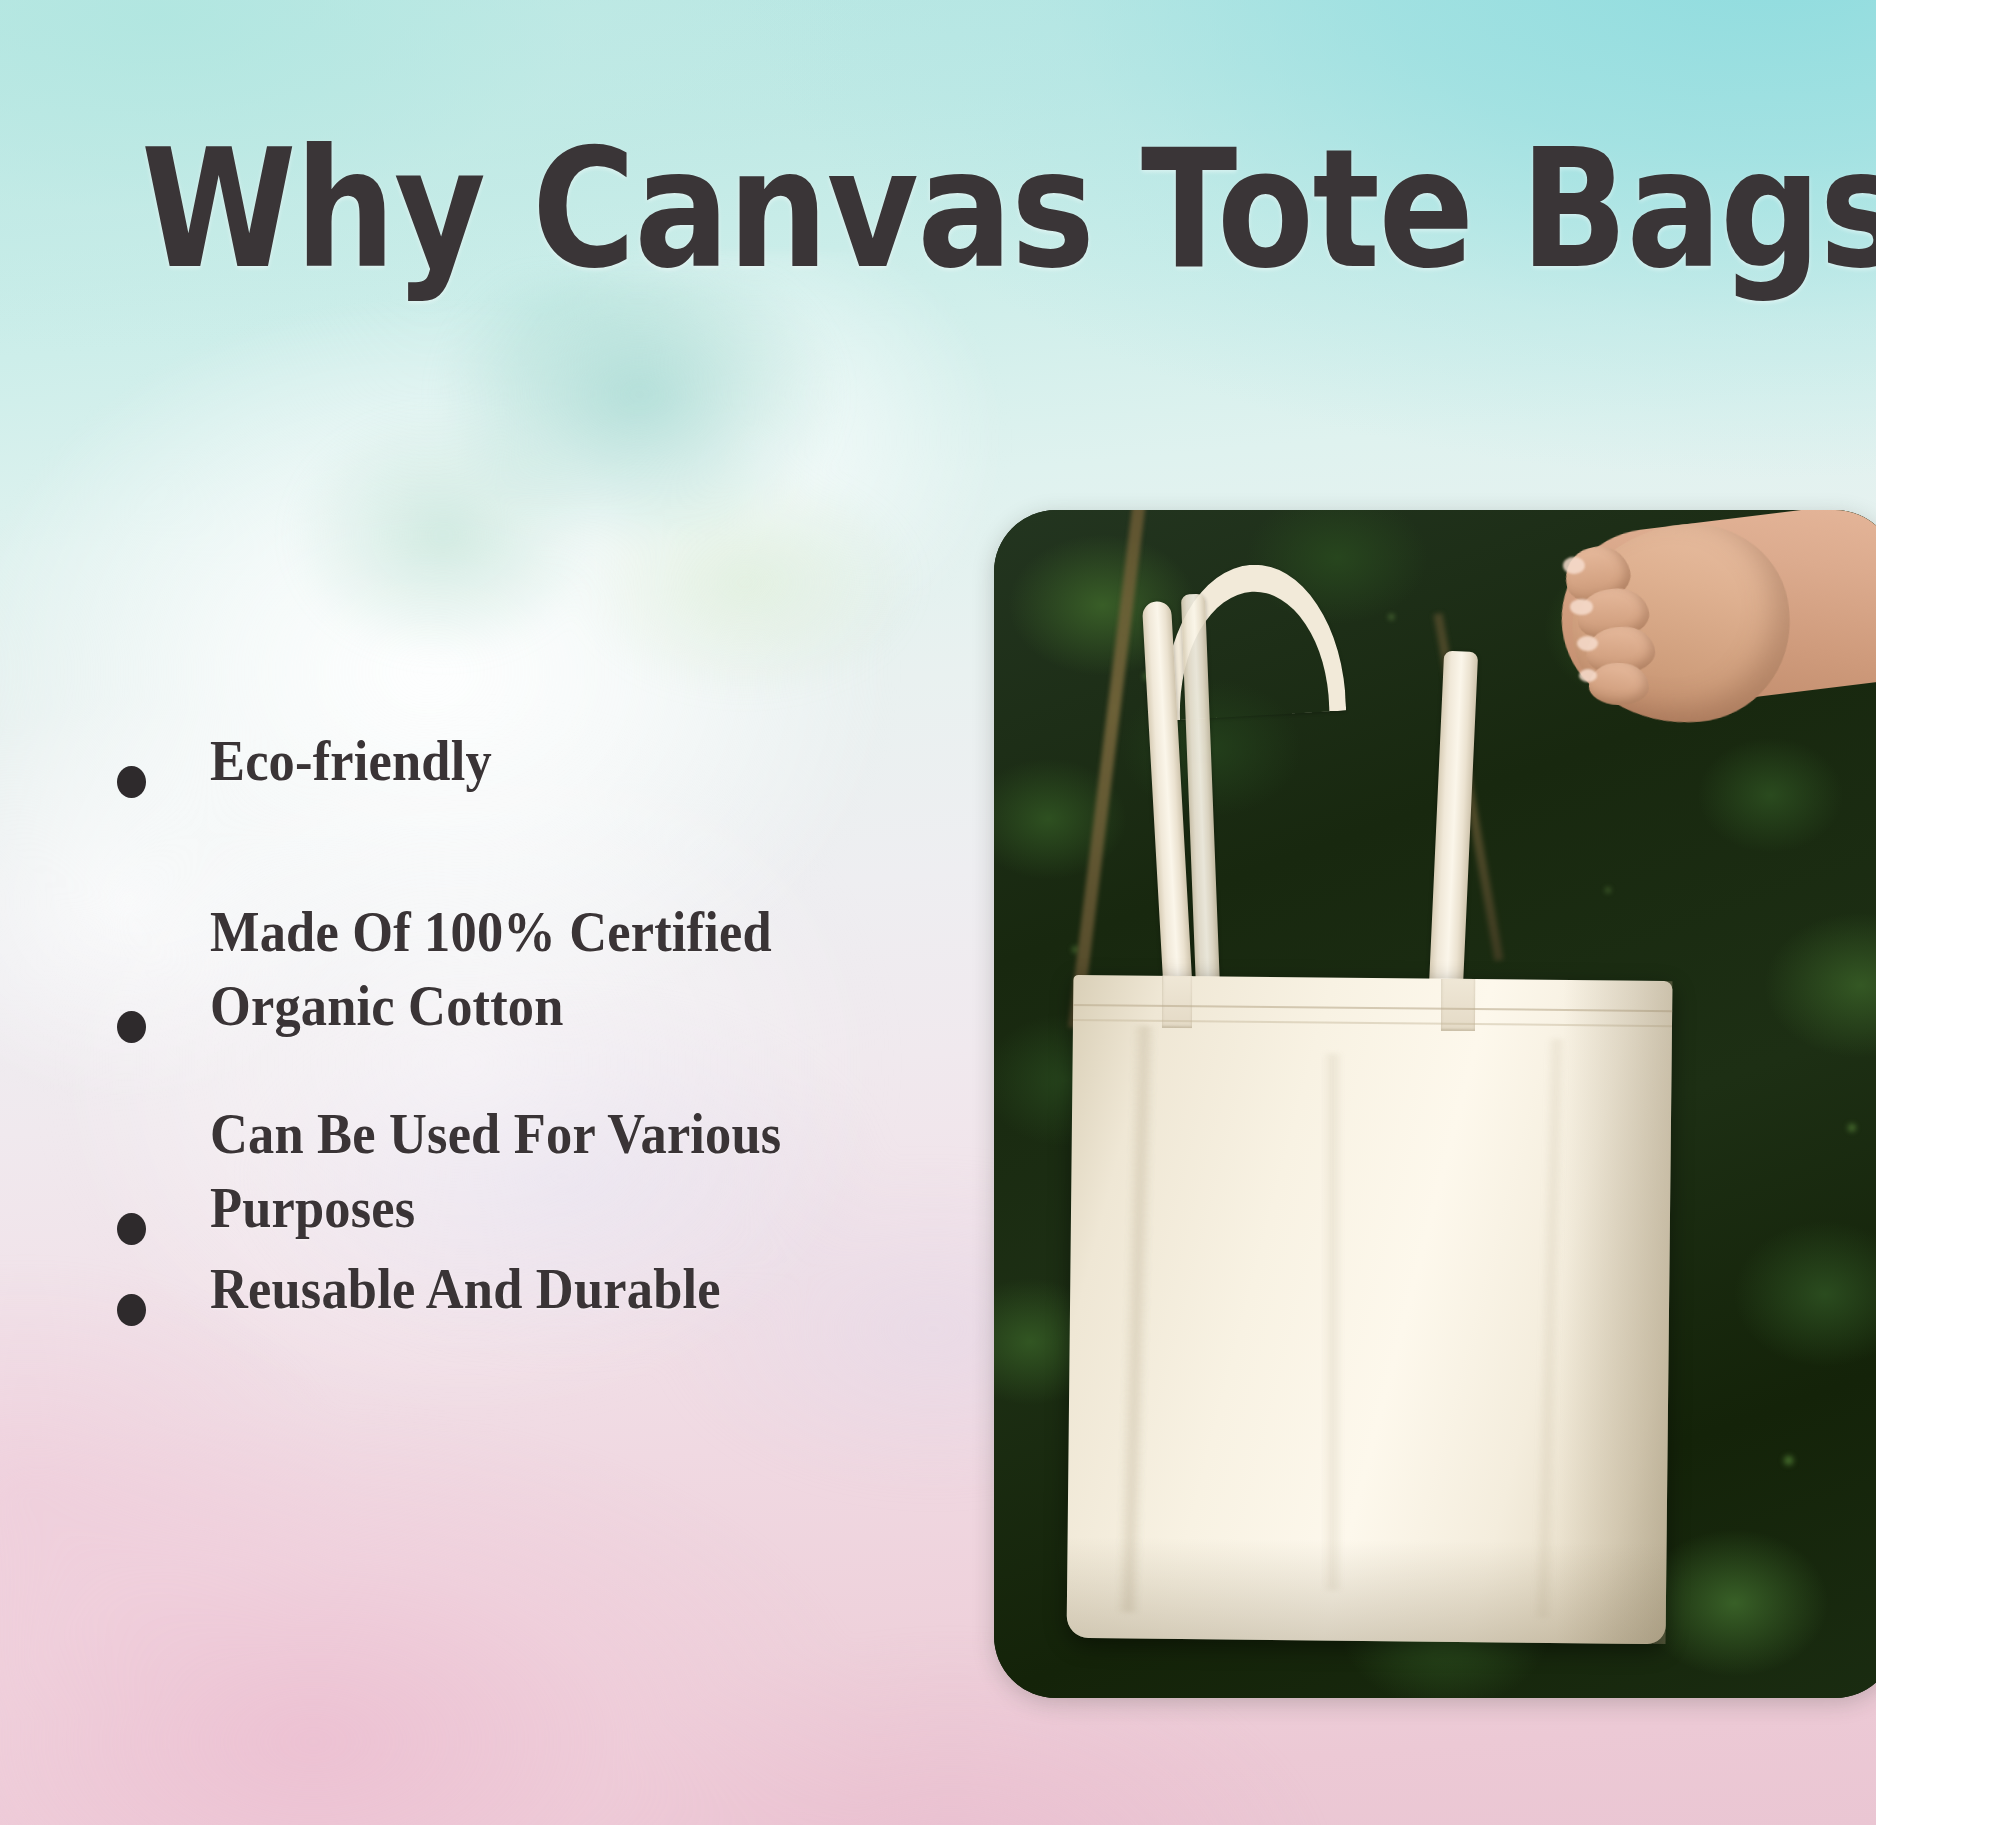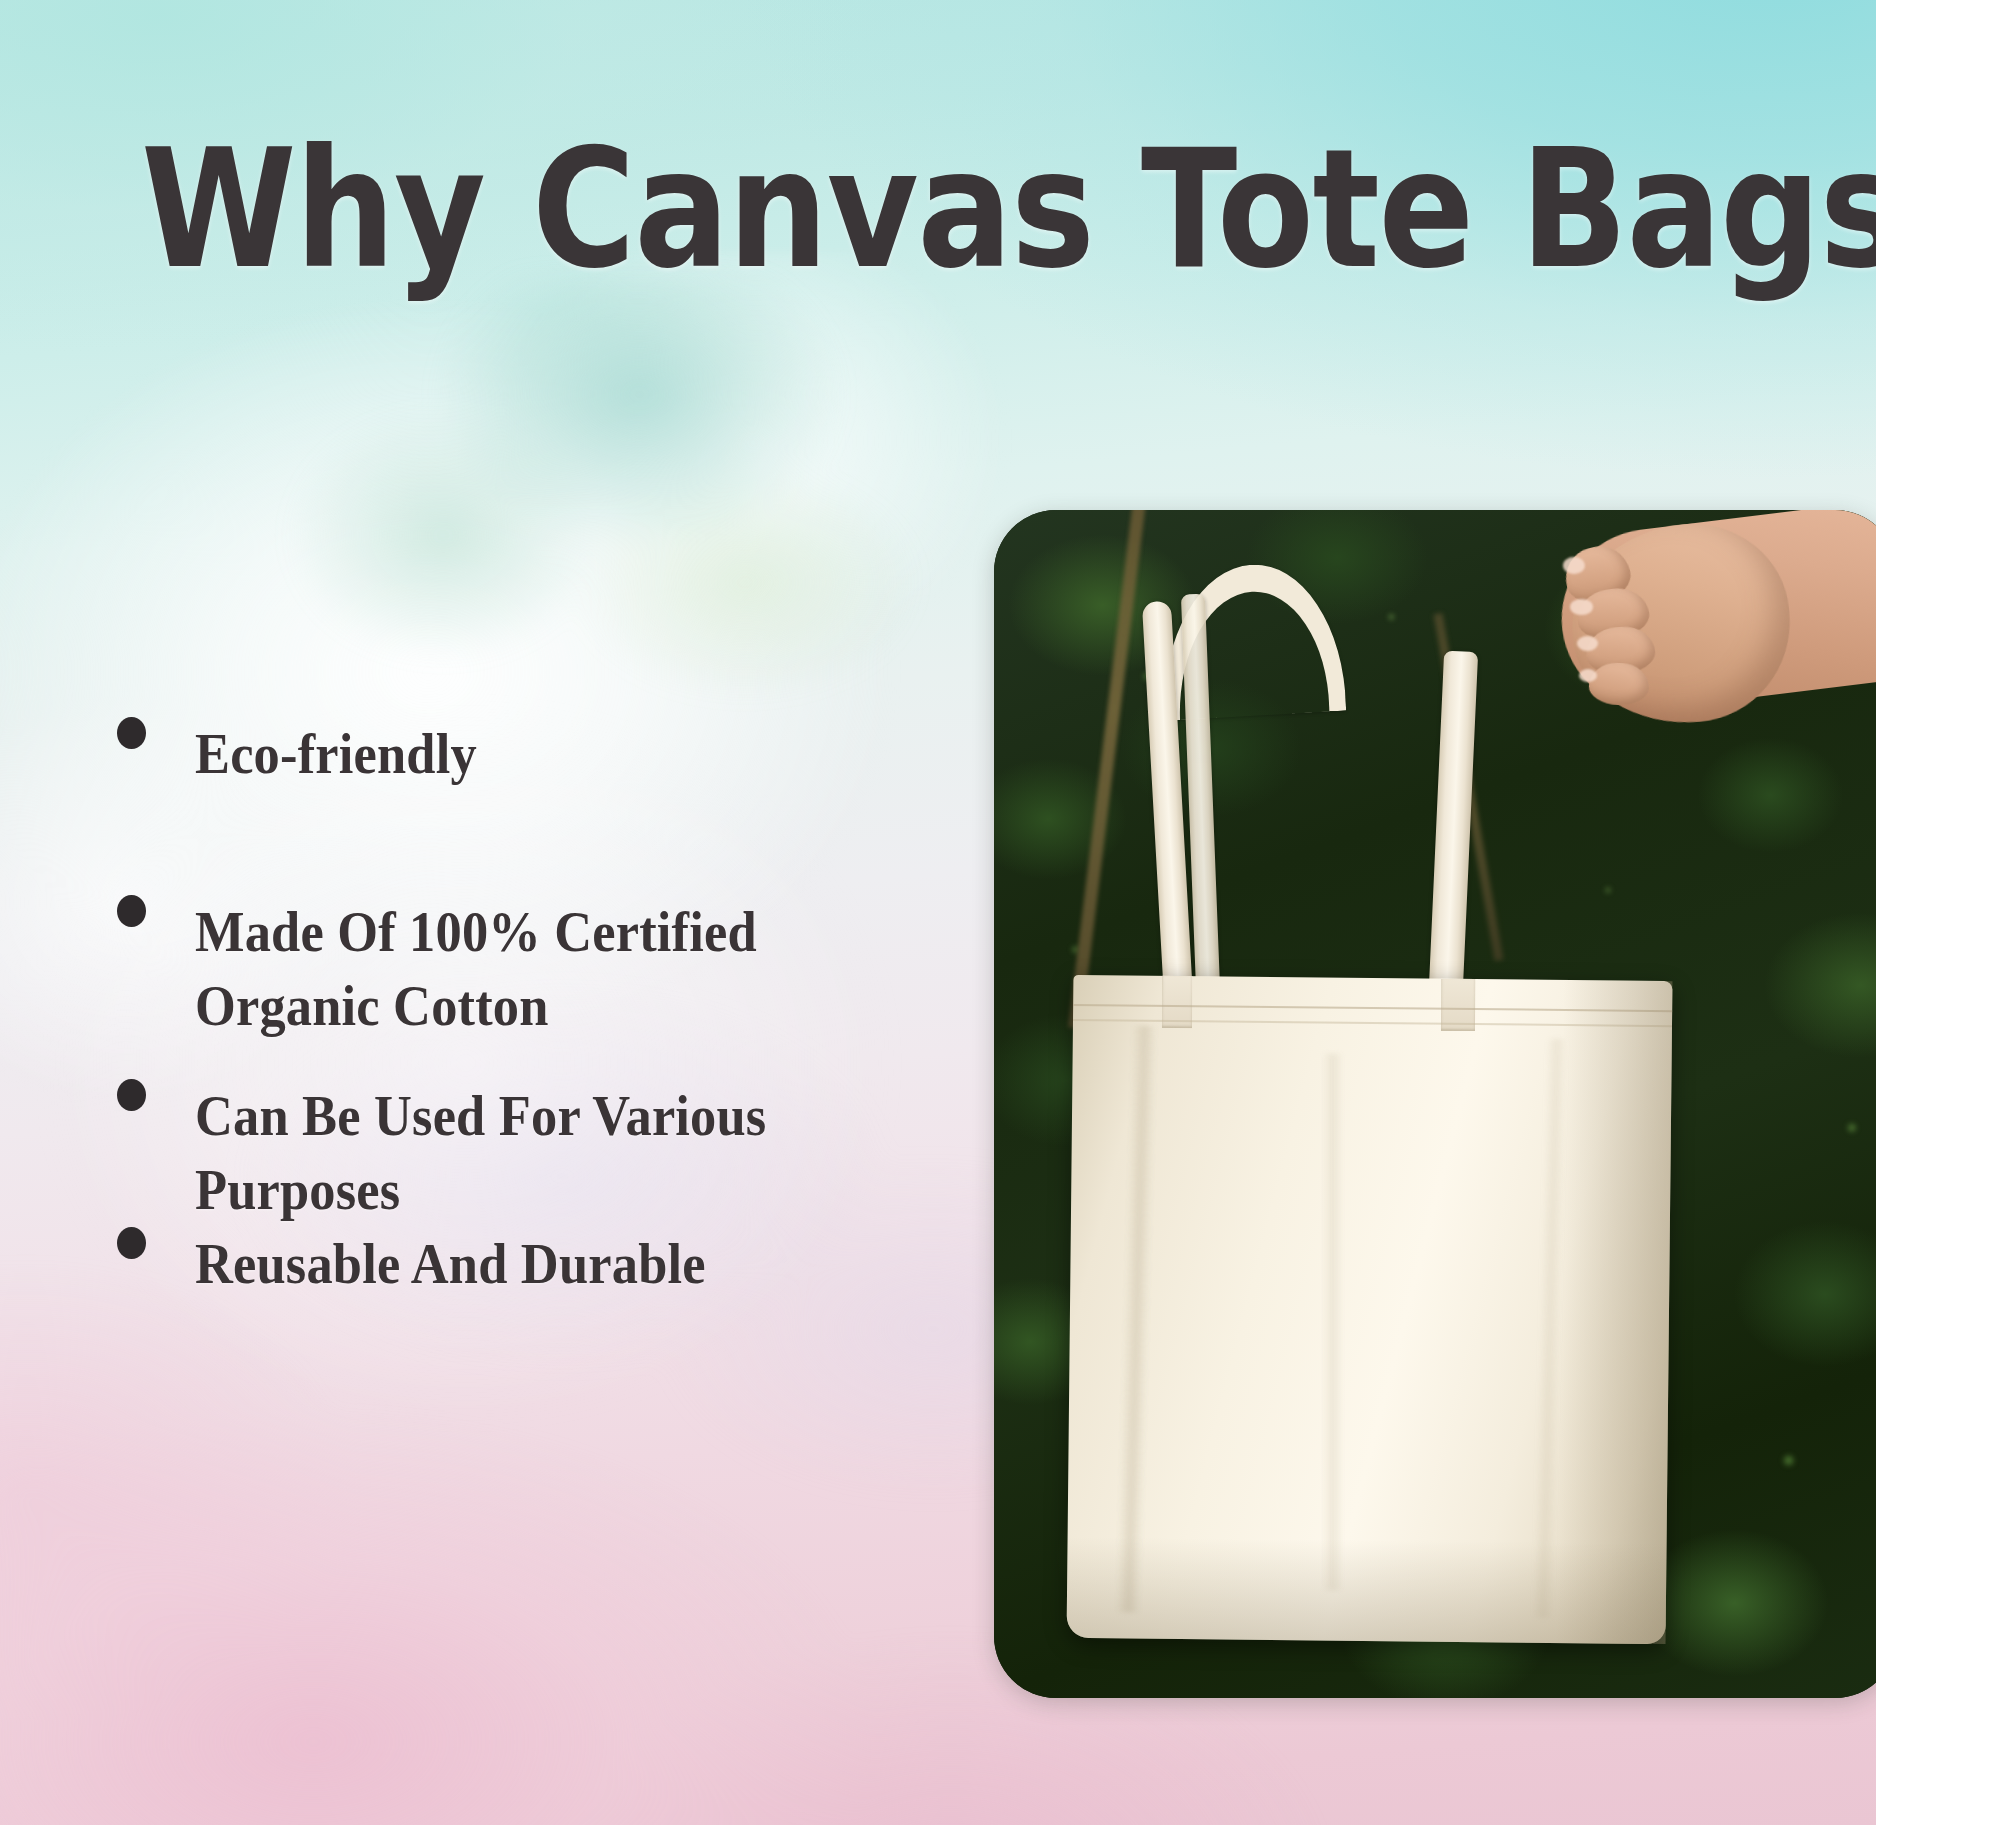--- a/index.html
+++ b/index.html
@@ -125,25 +125,26 @@
   
   .bullets{
     position:absolute;
     left:117px;
     top:717px;
     width:856px;
   }
   .bullet-row{
     position:relative;
     display:flex;
-    align-items:flex-start;
+    align-items:flex-end;
     min-height:81px;
+    gap:15px;
   }
   .b-gap-1 { margin-bottom:97px; }
-  .b-gap-2 { margin-bottom:36px; }
+  .b-gap-2 { margin-bottom:54px; }
   .b-gap-3 { margin-bottom:102px; }
 
   .bullet-dot{
     flex:0 0 auto;
     width:28.5px; height:32px;
     border-radius:50%;
     background:#2e2a2c;
     margin-right:49px;
   }
   .bullet-text{

